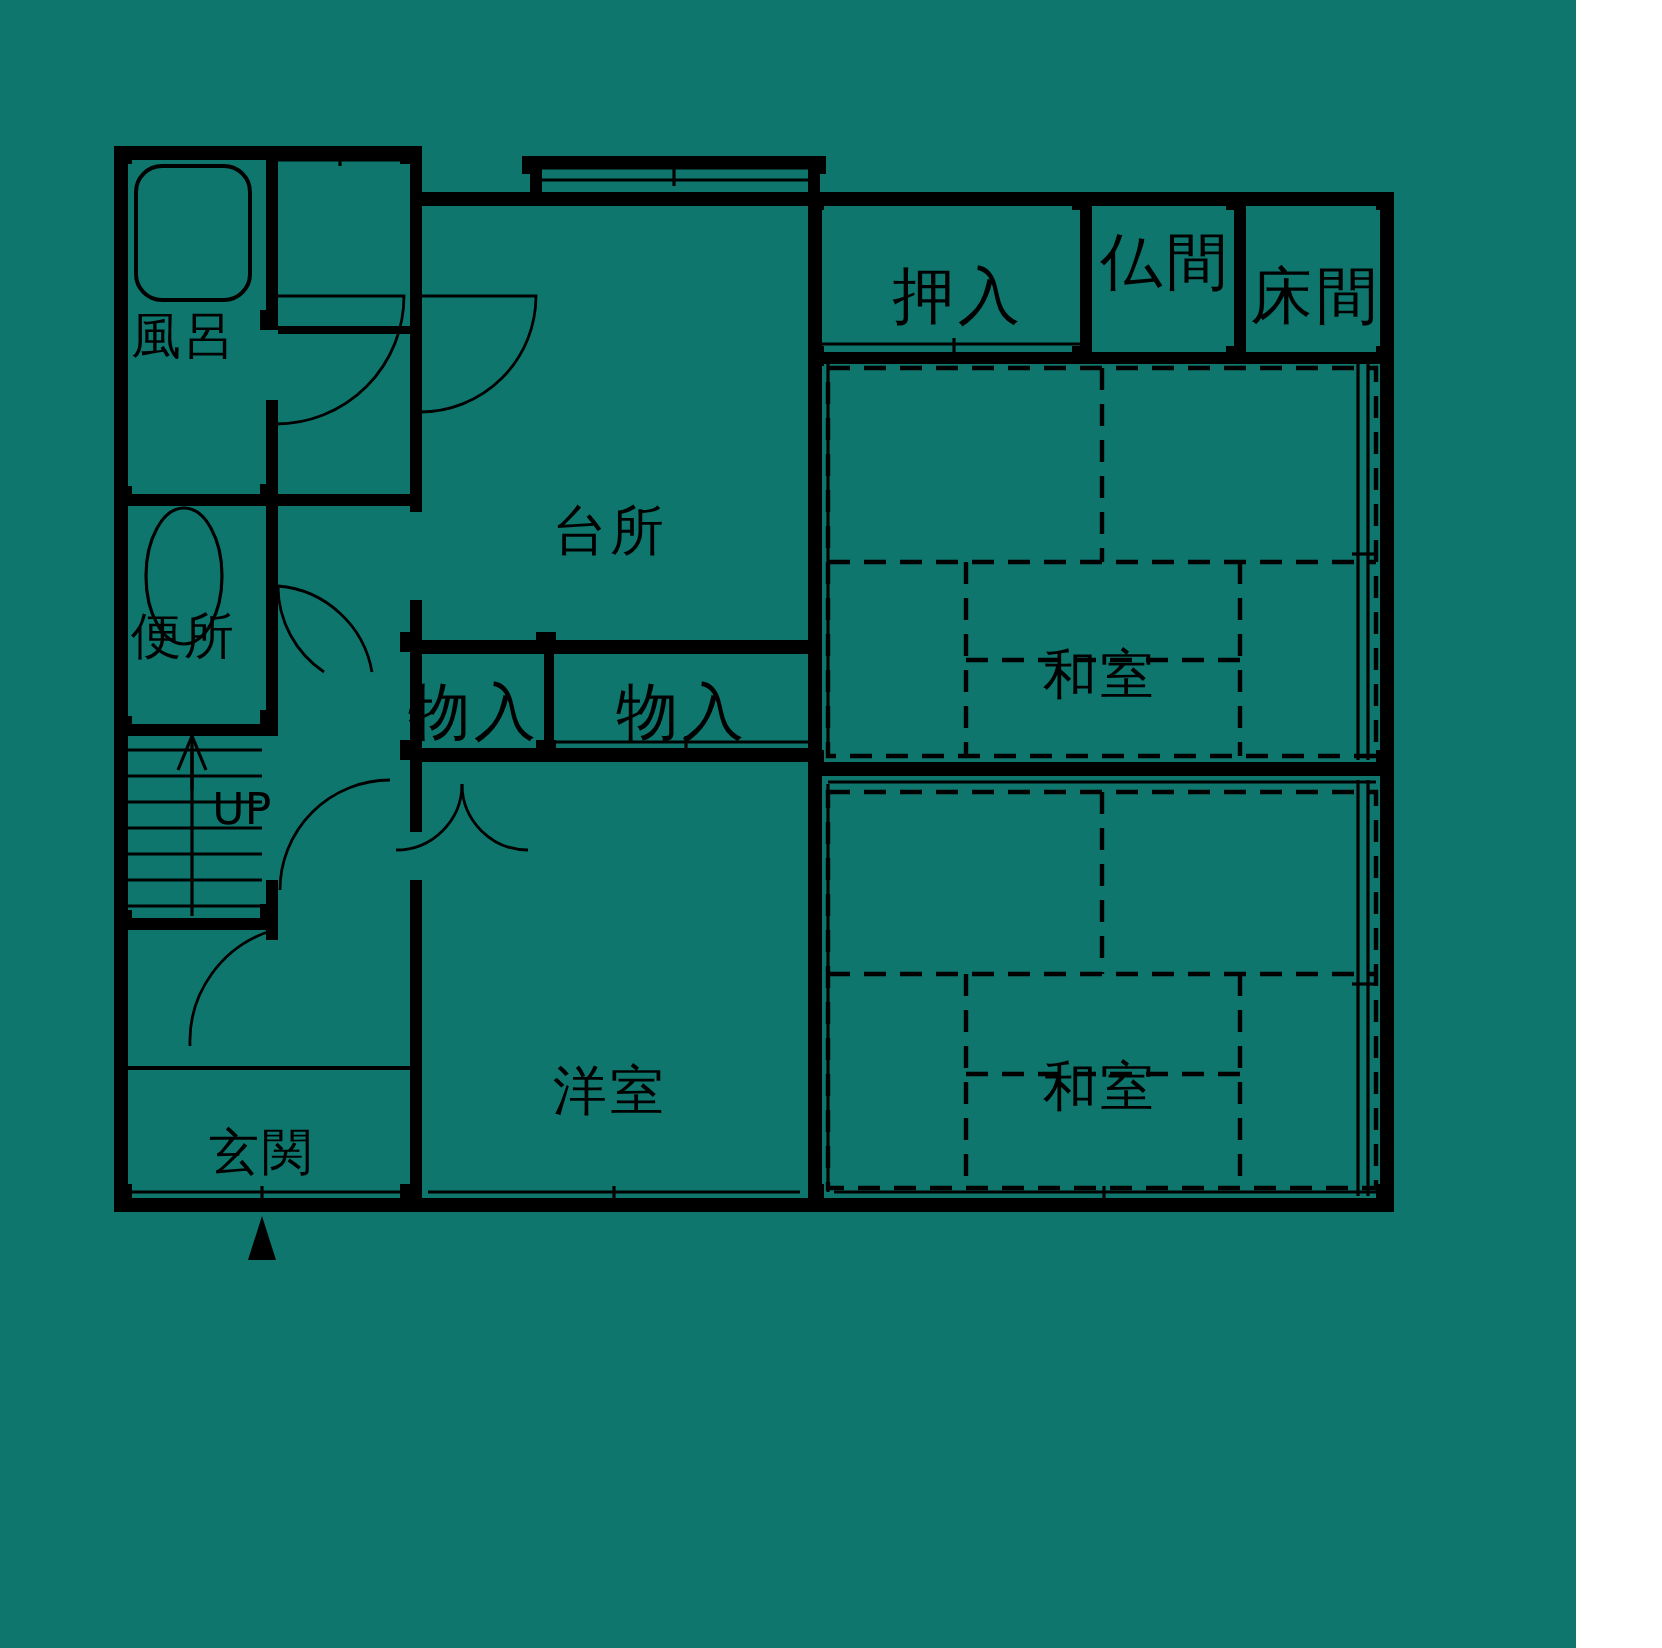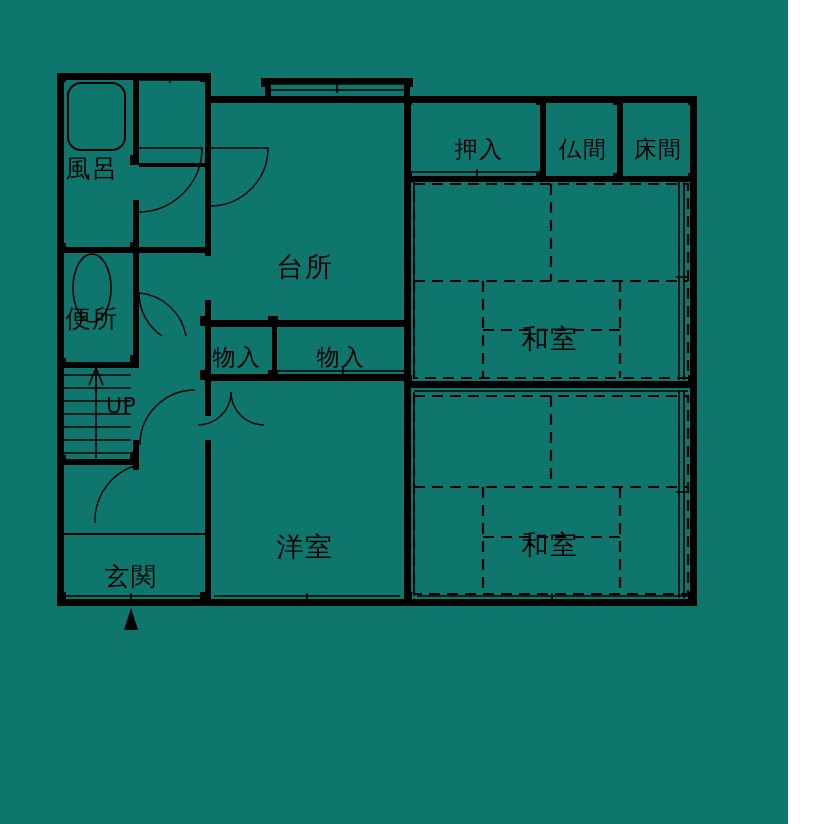--- a/index.html
+++ b/index.html
@@ -34,21 +34,21 @@
     font-family: "DejaVu Sans", "Liberation Sans", sans-serif;
     color: #000000;
     white-space: nowrap;
     line-height: 1;
     text-align: center;
     transform: translate(-50%, -50%);
     letter-spacing: 0.06em;
   }
   .lbl-lg { font-size: 27px; margin-top: 48px; }
   .lbl-md { font-size: 25px; }
-  .lbl-sm { font-size: 23px; }
+  .lbl-sm { font-size: 31px; }
   .lbl-up {
     font-size: 22px;
     letter-spacing: 0.01em;
     font-family: "DejaVu Sans", "Liberation Sans", sans-serif;
     margin-left: 24px;
   }
   #plan-title {
     position: absolute;
     left: 50%;
     top: 674px;
@@ -276,19 +276,19 @@
 
   <div class="room-label lbl-md" style="left:92px;  top:168px;">風呂</div>
   <div class="room-label lbl-md" style="left:92px;  top:318px;">便所</div>
   <div class="room-label lbl-up" style="left:97px;  top:406px;">UP</div>
   <div class="room-label lbl-md" style="left:131px; top:576px;">玄関</div>
   <div class="room-label lbl-lg" style="left:305px; top:218px;">台所</div>
   <div class="room-label lbl-sm" style="left:237px; top:357px;">物入</div>
   <div class="room-label lbl-sm" style="left:341px; top:357px;">物入</div>
   <div class="room-label lbl-lg" style="left:305px; top:498px;">洋室</div>
   <div class="room-label lbl-sm" style="left:479px; top:149px;">押入</div>
-  <div class="room-label lbl-sm" style="left:583px; top:149px;">仏間</div>
+  <div class="room-label lbl-sm" style="left:583px; top:132px;">仏間</div>
   <div class="room-label lbl-sm" style="left:658px; top:149px;">床間</div>
   <div class="room-label lbl-lg" style="left:550px; top:290px;">和室</div>
   <div class="room-label lbl-lg" style="left:550px; top:496px;">和室</div>
 
 
 </div>
 
 </body></html>

